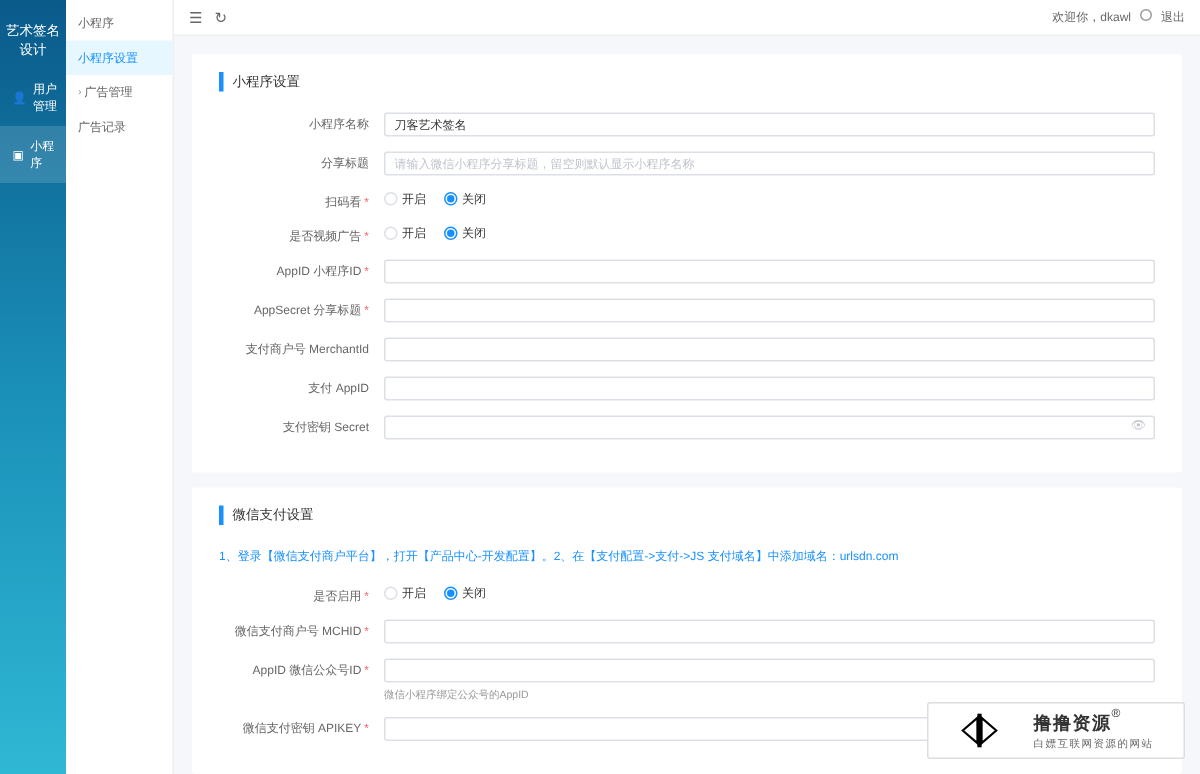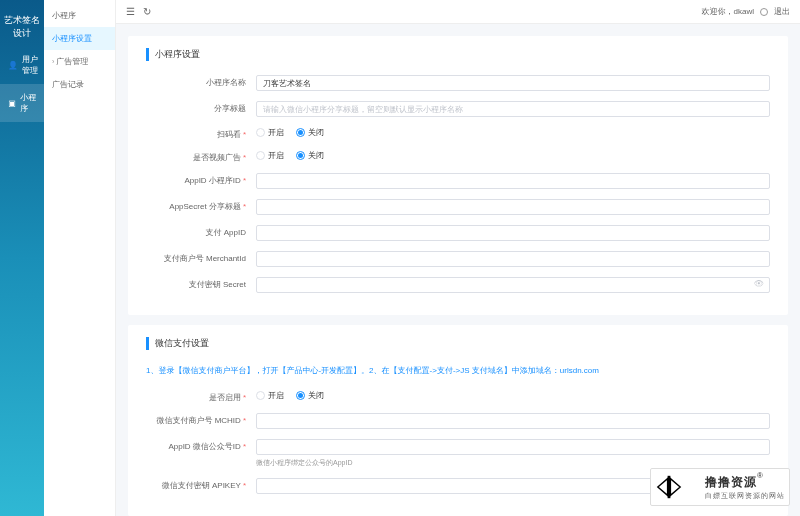--- a/index.html
+++ b/index.html
@@ -11,40 +11,40 @@
 .nav-item.active{background:rgba(255,255,255,0.15)}
 .nav-icon{width:10px;height:10px;display:inline-flex;align-items:center;justify-content:center}
 .sidebar-sub{width:72px;background:#fff;border-right:1px solid #eee;padding-top:4px}
 .sub-item{padding:6px 8px;font-size:8px;color:#666;cursor:pointer;display:flex;align-items:center;gap:2px}
 .sub-item.active{color:#1890ff;background:#e6f7ff}
 .chev{font-size:7px;color:#999}
 .main{flex:1;display:flex;flex-direction:column;background:#f5f7fa;overflow:hidden}
 .topbar{height:24px;background:#fff;border-bottom:1px solid #eee;display:flex;align-items:center;justify-content:space-between;padding:0 10px}
 .tb-left{display:flex;gap:8px;align-items:center}
 .tb-btn{color:#666;cursor:pointer;font-size:10px}
-.tb-right{display:flex;gap:6px;align-items:center;font-size:8px;color:#666}
+.tb-right{display:flex;gap:6px;align-items:flex-start;font-size:8px;color:#666}
 .content{flex:1;padding:12px;overflow-y:auto}
 .card{background:#fff;border-radius:2px;padding:12px 18px;margin-bottom:10px}
 .sec-title{font-size:9px;color:#333;border-left:3px solid #1890ff;padding-left:6px;margin-bottom:14px;font-weight:500}
 .frow{display:flex;align-items:flex-start;margin-bottom:10px}
 .flabel{width:110px;text-align:right;padding-right:10px;font-size:8px;color:#666;padding-top:2px}
 .flabel .req{color:#f56c6c;margin-left:2px}
 .fctrl{flex:1}
 .input{width:100%;border:1px solid #dcdfe6;border-radius:2px;padding:3px 6px;font-size:8px;color:#333;height:16px}
 .input::placeholder{color:#c0c4cc}
 .radios{display:flex;gap:12px;align-items:center}
 .radio{display:flex;align-items:center;gap:3px;font-size:8px;cursor:pointer}
 .rdot{width:9px;height:9px;border:1px solid #dcdfe6;border-radius:50%;display:inline-flex;align-items:center;justify-content:center}
 .radio.on .rdot{border-color:#1890ff}
 .radio.on .rdot::after{content:"";width:5px;height:5px;background:#1890ff;border-radius:50%}
 .hint{font-size:7px;color:#999;margin-top:3px}
 .notice{font-size:8px;color:#1890ff;line-height:1.8;margin-bottom:12px}
 .pw-wrap{position:relative}
 .eye{position:absolute;right:6px;top:2px;color:#c0c4cc;font-size:8px;cursor:pointer}
-.watermark{position:fixed;right:10px;bottom:10px;display:flex;align-items:center;gap:22px;background:#fff;border:1px solid #ddd;padding:4px 4px;border-radius:2px}
+.watermark{position:fixed;right:10px;bottom:10px;display:flex;align-items:center;gap:22px;background:#fff;border:1px solid #ddd;padding:4px 20px;border-radius:2px}
 .wm-icon{width:28px;height:28px}
 .wm-txt{display:flex;flex-direction:column}
 .wm-big{font-size:12px;font-weight:700;letter-spacing:1px}
 .wm-small{font-size:7px;color:#666;letter-spacing:1px}
 .wm-r{font-size:8px;position:relative;top:-8px}
 .logout-ico{display:inline-block;width:8px;height:8px;border:1px solid #999;border-radius:50%;position:relative}
 </style>
 </head>
 <body>
 
@@ -130,25 +130,25 @@
         </div>
         <div class="frow">
           <div class="flabel"><span>AppID 小程序ID</span><span class="req">*</span></div>
           <div class="fctrl"><input class="input" style=""></div>
         </div>
         <div class="frow">
           <div class="flabel"><span>AppSecret 分享标题</span><span class="req">*</span></div>
           <div class="fctrl"><input class="input" style=""></div>
         </div>
         <div class="frow">
+          <div class="flabel">支付商户号 MerchantId</div>
+          <div class="fctrl"><input class="input" style=""></div>
+        </div>
+        <div class="frow">
           <div class="flabel">支付 AppID</div>
-          <div class="fctrl"><input class="input" style=""></div>
-        </div>
-        <div class="frow">
-          <div class="flabel">支付商户号 MerchantId</div>
           <div class="fctrl"><input class="input" style=""></div>
         </div>
         <div class="frow">
           <div class="flabel">支付密钥 Secret</div>
           <div class="fctrl pw-wrap"><input class="input" type="password" style=""><span class="eye">👁</span></div>
         </div>
       </div>
 
       <div class="card">
         <div class="sec-title">微信支付设置</div>

